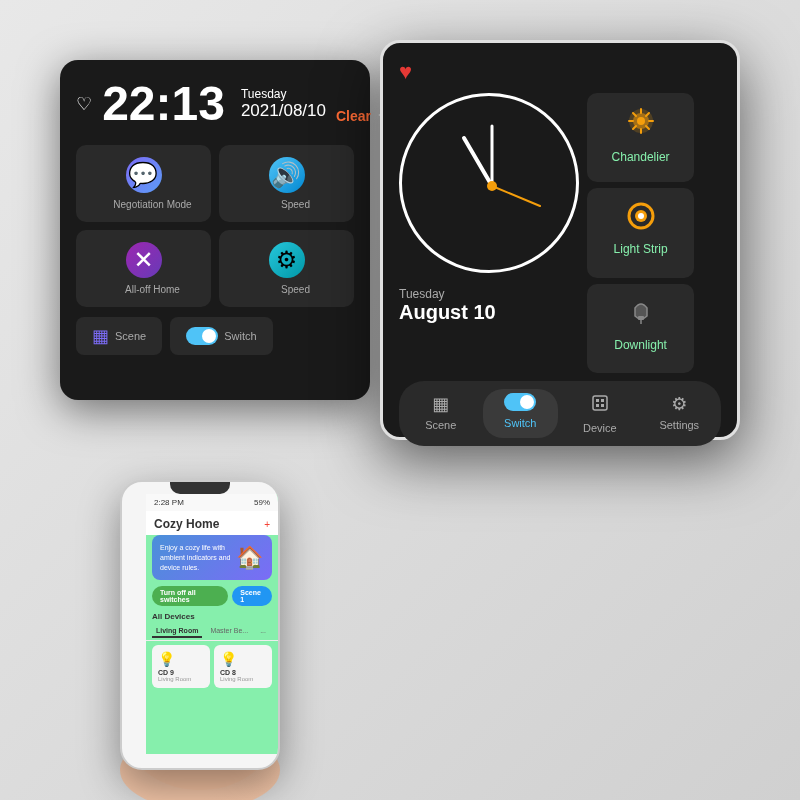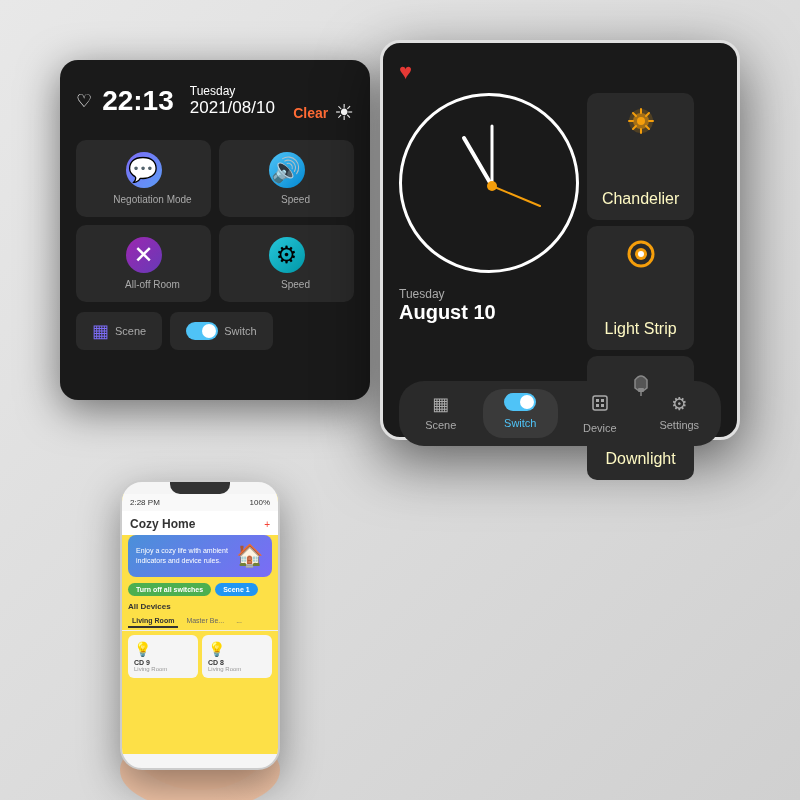--- a/index.html
+++ b/index.html
@@ -29,21 +29,21 @@
       z-index: 1;
     }
 
     .back-header {
       display: flex;
       align-items: center;
       margin-bottom: 14px;
       gap: 10px;
     }
     .back-heart { color: white; font-size: 18px; }
-    .back-time { color: white; font-size: 28px; font-weight: 700; }
+    .back-time { color: white; font-size: 48px; font-weight: 700; }
     .back-date-col { display: flex; flex-direction: column; margin-left: 6px; }
     .back-weekday { color: white; font-size: 12px; }
     .back-date { color: white; font-size: 17px; }
     .back-weather { display: flex; align-items: center; gap: 6px; margin-left: auto; margin-top: 24px; }
     .back-weather-label { color: #ff6b35; font-size: 14px; font-weight: 600; }
     .back-weather-icon { color: white; font-size: 22px; }
 
     .back-grid {
       display: grid;
       grid-template-columns: 1fr 1fr;
@@ -141,21 +141,21 @@
       background: #2a2a2a;
       border-radius: 10px;
       padding: 12px 10px;
       display: flex;
       flex-direction: column;
       align-items: center;
       gap: 6px;
       cursor: pointer;
       flex: 1;
     }
-    .device-btn-label { color: #fef9c3; font-size: 16px; font-weight: 500; margin-top: 40px; }
+    .device-btn-label { color: #86efac; font-size: 12px; font-weight: 500; }
 
     
     .front-tabs {
       display: flex;
       background: #2a2a2a;
       border-radius: 25px;
       padding: 8px 4px;
       margin-top: 8px;
       gap: 4px;
     }
@@ -209,23 +209,24 @@
       overflow: hidden;
     }
     .phone-notch {
       width: 60px;
       height: 12px;
       background: #333;
       border-radius: 0 0 10px 10px;
       margin: 0 auto;
     }
     .phone-screen {
-      background: #fde047;
+      background: #86efac;
       height: 260px;
       overflow: hidden;
+      margin-left: 24px;
     }
     .phone-status { 
       display: flex; 
       justify-content: space-between; 
       padding: 4px 8px; 
       font-size: 8px; 
       color: #333;
       background: #f9f9f9;
     }
     .phone-header {
@@ -330,21 +331,21 @@
       <span class="back-card-label">Negotiation Mode</span>
     </div>
 
     <div class="back-card">
       <span style="font-size:24px; background:linear-gradient(135deg,#4fc3f7,#0288d1); border-radius:50%; width:36px;height:36px;display:flex;align-items:center;justify-content:center;">🔊</span>
       <span class="back-card-label">Speed</span>
     </div>
 
     <div class="back-card">
       <span style="font-size:24px; background:linear-gradient(135deg,#9c27b0,#673ab7); border-radius:50%; width:36px;height:36px;display:flex;align-items:center;justify-content:center;color:white;">✕</span>
-      <span class="back-card-label">All-off Room</span>
+      <span class="back-card-label">All-off Home</span>
     </div>
 
     <div class="back-card">
       <span style="font-size:24px; background:linear-gradient(135deg,#26c6da,#0097a7); border-radius:50%; width:36px;height:36px;display:flex;align-items:center;justify-content:center;">⚙</span>
       <span class="back-card-label">Speed</span>
     </div>
   </div>
 
   <div class="back-bottom">
     <div class="back-bottom-btn">
@@ -454,21 +455,21 @@
       <span class="tab-label">Settings</span>
     </div>
   </div>
 </div>
 
 <div class="phone">
   <div class="phone-notch"></div>
   <div class="phone-screen">
     <div class="phone-status">
       <span>2:28 PM</span>
-      <span>100%</span>
+      <span>59%</span>
     </div>
     <div class="phone-header">
       <div style="display:flex;justify-content:space-between;align-items:center;">
         <span class="phone-app-title">Cozy Home</span>
         <span style="font-size:10px;color:#f44336;">+</span>
       </div>
     </div>
 
     <div class="phone-hero">
       <div class="phone-hero-text">Enjoy a cozy life with ambient indicators and device rules.</div>

